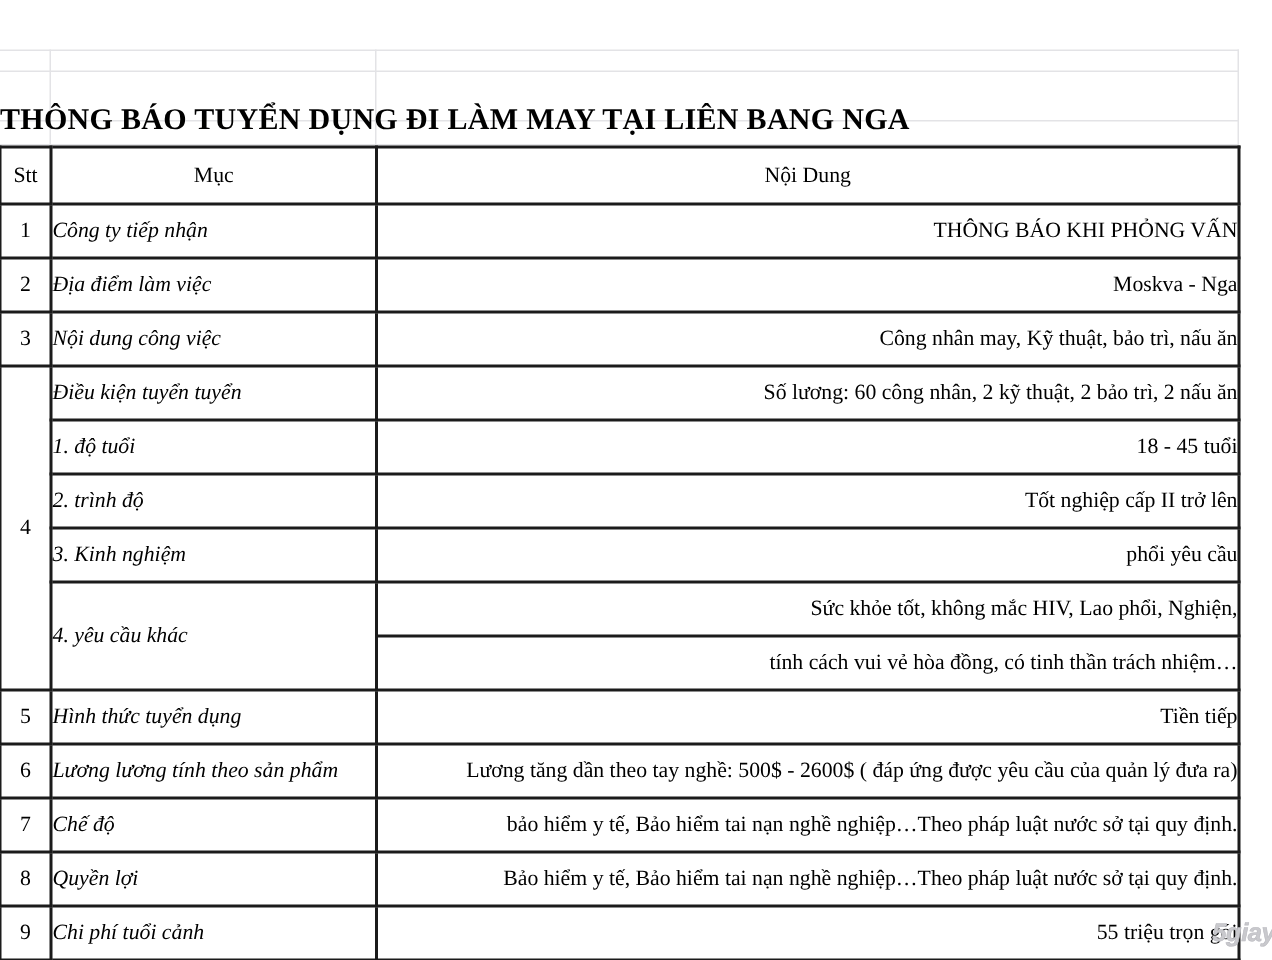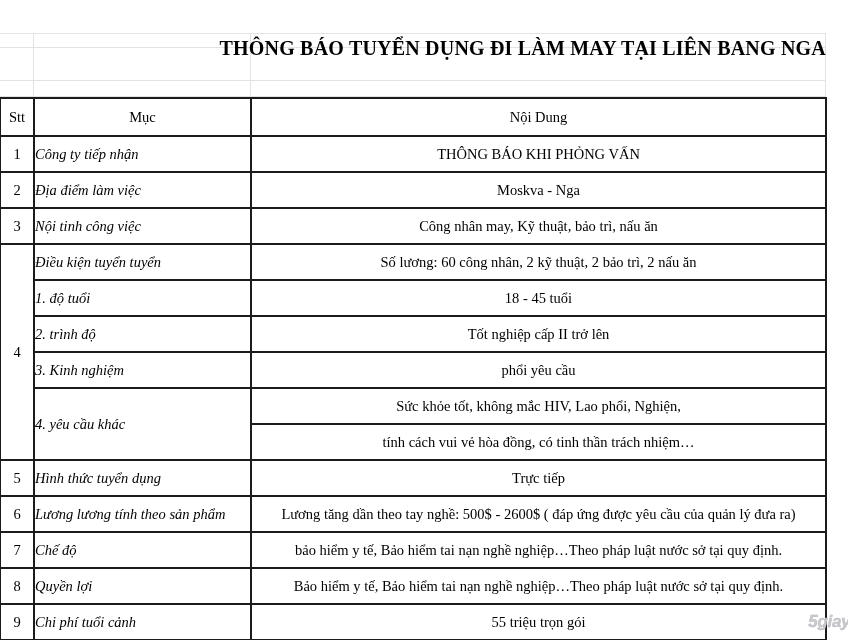--- a/index.html
+++ b/index.html
@@ -44,26 +44,26 @@
     position: absolute;
     left: 0;
     top: 0;
     width: 848px;
   }
 
   
   .title-band {
     position: absolute;
     left: 0;
-    top: 32px;
+    top: 64px;
     width: 826px;
     height: 32px;
     display: flex;
     align-items: center;
-    justify-content: flex-end;
+    justify-content: flex-start;
   }
   .doc-title {
     font-size: 20px;
     font-weight: bold;
     letter-spacing: 0.2px;
     white-space: nowrap;
     text-align: center;
   }
 
   
@@ -104,21 +104,21 @@
     text-align: center;
     font-size: 14.5px;
   }
   .cell-muc {
     padding-left: 7px;
     text-align: left;
     font-style: italic;
   }
   .cell-noi {
     padding-left: 7px;
-    text-align: center;
+    text-align: right;
   }
   .r-normal td { height: 34px; }
   .r-sub td { height: 34px; margin-left: 36px; }
 
   
   td.thin-top { border-top-width: 1px; }
   td.thin-bottom { border-bottom-width: 1px; }
 
   .indent-1 { padding-left: 12px; }
 
@@ -177,21 +177,21 @@
       </tr>
 
       <tr class="r-normal">
         <td class="cell-stt">2</td>
         <td class="cell-muc">Địa điểm làm việc</td>
         <td class="cell-noi">Moskva - Nga</td>
       </tr>
 
       <tr class="r-normal">
         <td class="cell-stt">3</td>
-        <td class="cell-muc">Nội tinh công việc</td>
+        <td class="cell-muc">Nội dung công việc</td>
         <td class="cell-noi">Công nhân may, Kỹ thuật, bảo trì, nấu ăn</td>
       </tr>
 
       <tr class="r-normal">
         <td class="cell-stt" rowspan="6">4</td>
         <td class="cell-muc">Điều kiện tuyển tuyển</td>
         <td class="cell-noi">Số lương: 60 công nhân, 2 kỹ thuật, 2 bảo trì, 2 nấu ăn</td>
       </tr>
 
       <tr class="r-sub">
@@ -213,21 +213,21 @@
         <td class="cell-muc" rowspan="2">4. yêu cầu khác</td>
         <td class="cell-noi thin-bottom">Sức khỏe tốt, không mắc HIV, Lao phổi, Nghiện,</td>
       </tr>
       <tr class="r-sub">
         <td class="cell-noi thin-top">tính cách vui vẻ hòa đồng, có tinh thần trách nhiệm…</td>
       </tr>
 
       <tr class="r-normal">
         <td class="cell-stt">5</td>
         <td class="cell-muc indent-1">Hình thức tuyển dụng</td>
-        <td class="cell-noi">Trực tiếp</td>
+        <td class="cell-noi">Tiền tiếp</td>
       </tr>
 
       <tr class="r-normal">
         <td class="cell-stt">6</td>
         <td class="cell-muc">Lương lương tính theo sản phẩm</td>
         <td class="cell-noi">Lương tăng dần theo tay nghề: 500$ - 2600$ ( đáp ứng được yêu cầu của quản lý đưa ra)</td>
       </tr>
 
       <tr class="r-normal">
         <td class="cell-stt">7</td>

